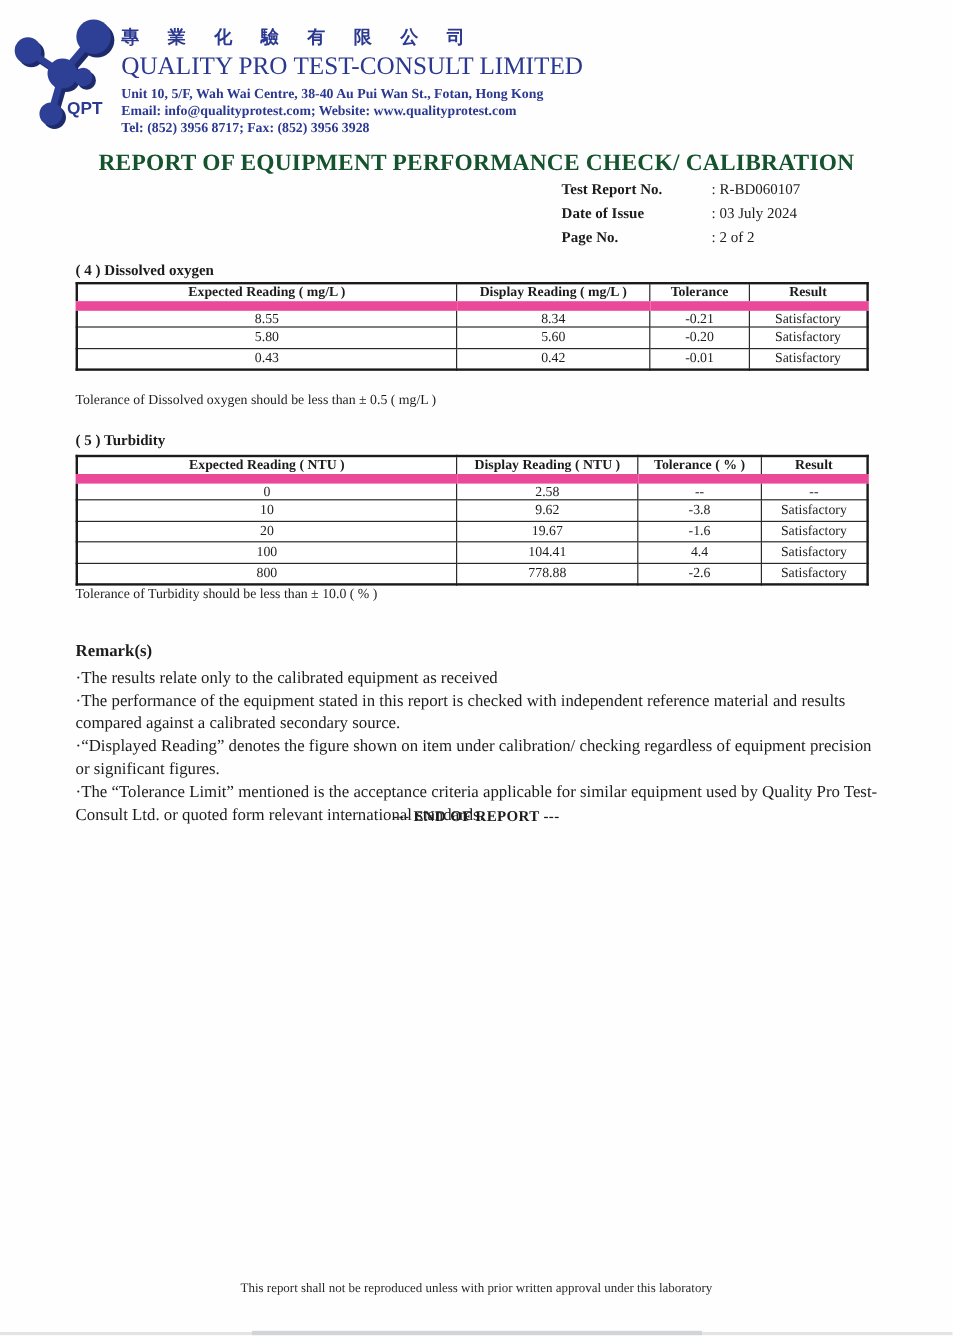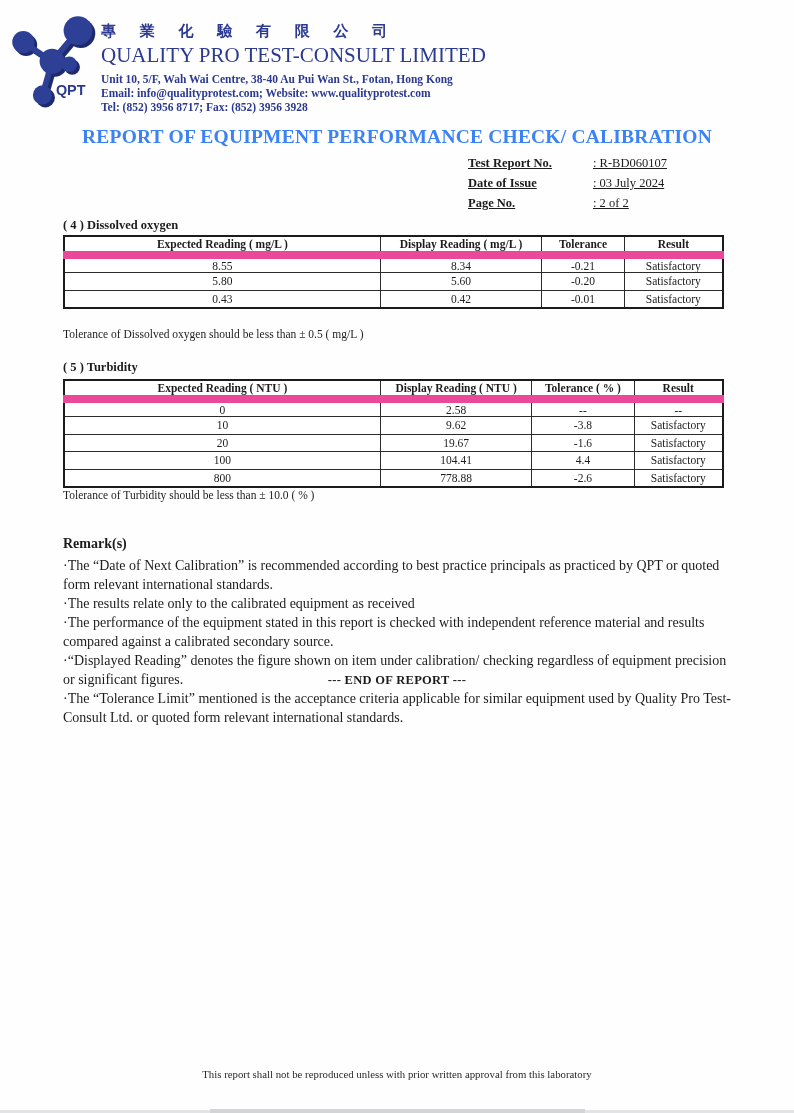--- a/index.html
+++ b/index.html
@@ -14,25 +14,25 @@
   .logo { position:absolute; left:6px; top:6px; width:96px; height:102px; }
   .header-text { position:absolute; left:101px; top:22px; color:#2b3990; }
   .company-zh { font-size:15px; font-weight:bold; letter-spacing:10px; color:#2b3990; white-space:nowrap; }
   .company-en { font-size:21px; color:#2b3990; margin-top:2px; white-space:nowrap; }
   .addr-line { font-size:11.5px; font-weight:bold; color:#2b3990; line-height:14px; white-space:nowrap; }
   .addr-block { margin-top:4px; }
 
   
   .report-title {
     position:absolute; left:0; top:126px; width:100%;
-    text-align:center; font-size:19.5px; font-weight:bold; color:#3b82f6;
+    text-align:center; font-size:19.5px; font-weight:bold; color:#14532d;
     letter-spacing:0.2px;
   }
   .info-block { position:absolute; left:468px; top:151px; font-size:12.5px; }
-  .info-row { display:flex; height:20px; align-items:flex-end;text-decoration:underline; }
+  .info-row { display:flex; height:20px; align-items:flex-start; }
   .info-label { font-weight:bold; width:125px; }
   .info-value { font-weight:normal; }
 
   
   .section-heading { position:absolute; left:63px; font-size:12.5px; font-weight:bold; }
   .sec4-heading { top:218px; }
   .sec5-heading { top:360px; }
 
   table.report-table {
     position:absolute; left:63px; width:661px;
@@ -220,26 +220,25 @@
         <td>-2.6</td>
         <td>Satisfactory</td>
       </tr>
     </tbody>
   </table>
 
   <div class="table-note note-turb">Tolerance of Turbidity should be less than ± 10.0 ( % )</div>
 
   <div class="remarks">
     <div class="remarks-heading">Remark(s)</div>
-    <div class="remark-item">·The “Date of Next Calibration” is recommended according to best practice principals as practiced by QPT or quoted form relevant international standards.</div>
     <div class="remark-item">·The results relate only to the calibrated equipment as received</div>
     <div class="remark-item">·The performance of the equipment stated in this report is checked with independent reference material and results compared against a calibrated secondary source.</div>
     <div class="remark-item">·“Displayed Reading” denotes the figure shown on item under calibration/ checking regardless of equipment precision or significant figures.</div>
     <div class="remark-item">·The “Tolerance Limit” mentioned is the acceptance criteria applicable for similar equipment used by Quality Pro Test-Consult Ltd. or quoted form relevant international standards.</div>
   </div>
 
   <div class="end-of-report">--- END OF REPORT ---</div>
 
-  <div class="footer-note">This report shall not be reproduced unless with prior written approval from this laboratory</div>
+  <div class="footer-note">This report shall not be reproduced unless with prior written approval under this laboratory</div>
   <div class="bottom-strip"></div>
   <div class="bottom-strip-dark"></div>
 
 </div>
 
 </body></html>

